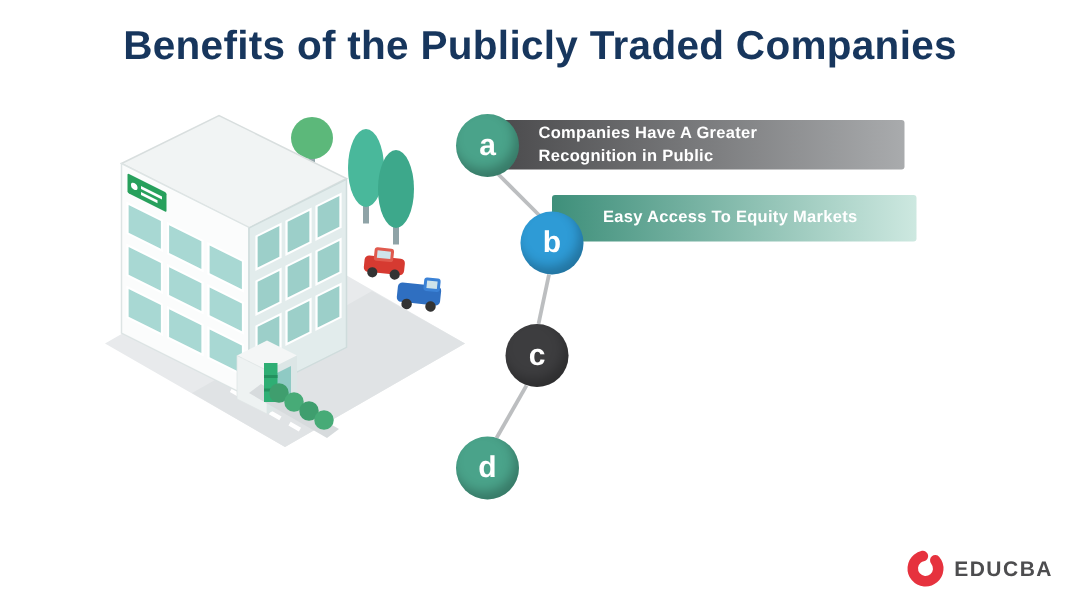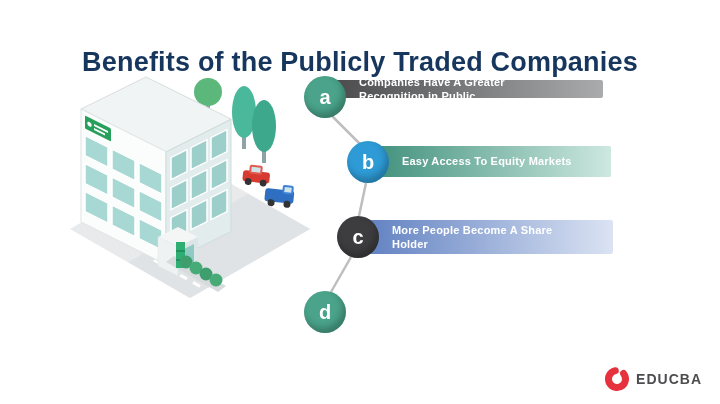--- a/index.html
+++ b/index.html
@@ -5,44 +5,44 @@
   * { margin:0; padding:0; box-sizing:border-box; }
   html,body { background:#ffffff; }
   body { font-family:"Liberation Sans", sans-serif; }
   .canvas {
     position:relative; width:720px; height:404px;
     background:#ffffff; overflow:hidden;
   }
   .title {
     position:absolute; top:15px; left:0; width:100%;
     text-align:center; font-size:27px; font-weight:bold;
-    color:var(--title-color,#17365d); letter-spacing:.2px;margin-top:32px;
+    color:var(--title-color,#17365d); letter-spacing:.2px;
   }
   .scene { position:absolute; left:58px; top:64px; }
   .connectors { position:absolute; left:0; top:0; pointer-events:none; z-index:1; }
 
   .circle {
     position:absolute; width:42px; height:42px; border-radius:50%;
     display:flex; align-items:center; justify-content:center;
     color:#fff; font-size:20px; font-weight:bold; z-index:3;
     box-shadow: inset -3px -5px 7px rgba(0,0,0,.25);
   }
   .circle-a { left:304px; top:76px;  background:var(--circle-teal,#4aa38a); }
   .circle-b { left:347px; top:141px; background:var(--circle-blue,#2e9bd6); }
   .circle-c { left:337px; top:216px; background:var(--circle-gray,#3d3d3f); }
   .circle-d { left:304px; top:291px; background:var(--circle-teal,#4aa38a); }
 
   .bar {
     position:absolute; display:flex; align-items:center; z-index:2;
     color:#ffffff; font-size:11px; font-weight:bold; line-height:1.3;
     letter-spacing:.2px; border-radius:2px;
   }
-  .bar-a { left:325px; top:80px;  width:278px; height:18px; padding:2px 48px 2px 34px;
+  .bar-a { left:325px; top:80px;  width:278px; height:33px; padding:2px 48px 2px 34px;
            background:linear-gradient(to right, var(--bar-gray-dark,#4a4a4c), var(--bar-gray-light,#a9abad)); }
-  .bar-b { left:368px; top:146px; width:243px; height:31px; padding:2px 10px 2px 34px;
+  .bar-b { left:368px; top:130px; width:243px; height:31px; padding:2px 10px 2px 34px;
            background:linear-gradient(to right, var(--bar-teal-dark,#3e8f7a), var(--bar-teal-light,#cde8e0)); }
   .bar-c { left:358px; top:220px; width:255px; height:34px; padding:2px 40px 2px 34px;
            background:linear-gradient(to right, var(--bar-blue-dark,#5d7ec0), var(--bar-blue-light,#dbe3f3)); }
   .bar-d { left:325px; top:294px; width:284px; height:38px; padding:2px 12px 2px 34px;
            background:linear-gradient(to right, var(--bar-gray-dark,#4a4a4c), var(--bar-gray-light,#a9abad)); }
 
   .logo {
     position:absolute; right:18px; bottom:12px;
     display:flex; align-items:center; gap:6px;
   }
@@ -161,23 +161,20 @@
   <div class="bar bar-a">
     <span>Companies Have A Greater Recognition in Public</span>
   </div>
   <span class="circle circle-a">a</span>
 
   <div class="bar bar-b">
     <span>Easy Access To Equity Markets</span>
   </div>
   <span class="circle circle-b">b</span>
 
-  <div class="bar bar-c">
-    <span>More People Become A Share Holder</span>
-  </div>
   <span class="circle circle-c">c</span>
 
   <span class="circle circle-d">d</span>
 
   <div class="logo">
     <svg class="logo-icon" width="26" height="26" viewBox="0 0 26 26" aria-hidden="true">
       <circle cx="13" cy="13" r="8.5" fill="none" style="stroke:var(--logo-red,#e6323e)" stroke-width="7" stroke-dasharray="44 10" stroke-linecap="round" transform="rotate(-40 13 13)"></circle>
     </svg>
     <span class="logo-text">EDUCBA</span>
   </div>

